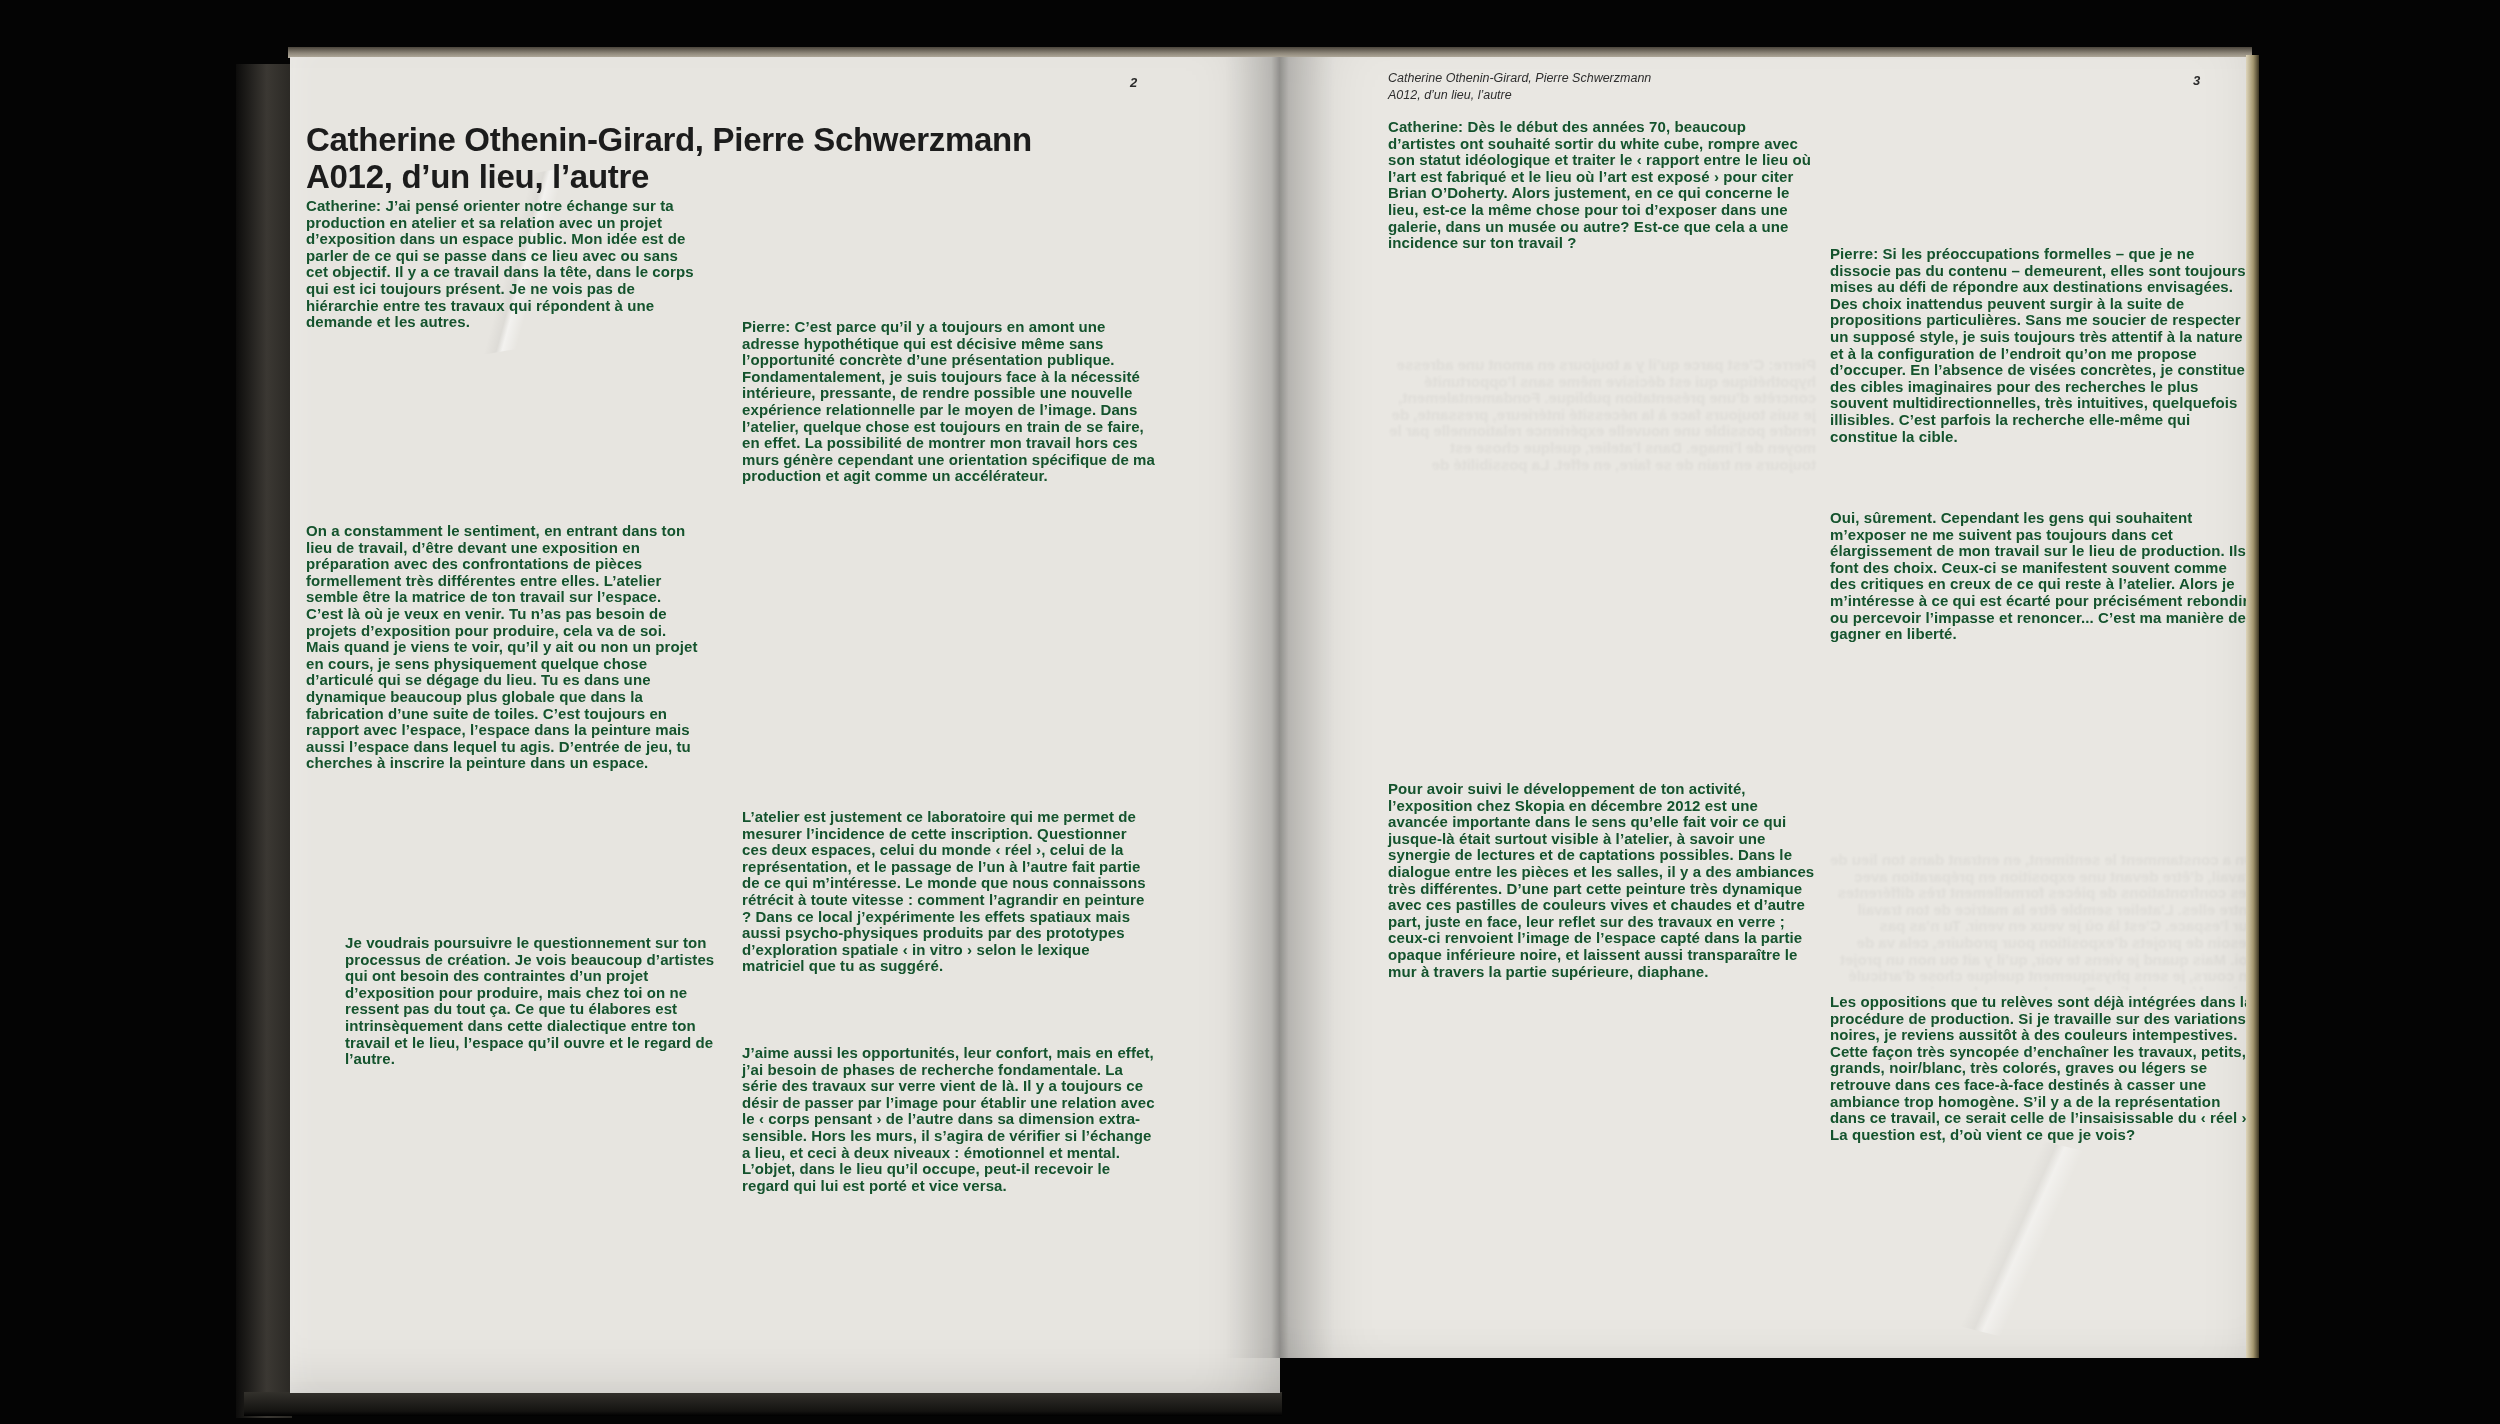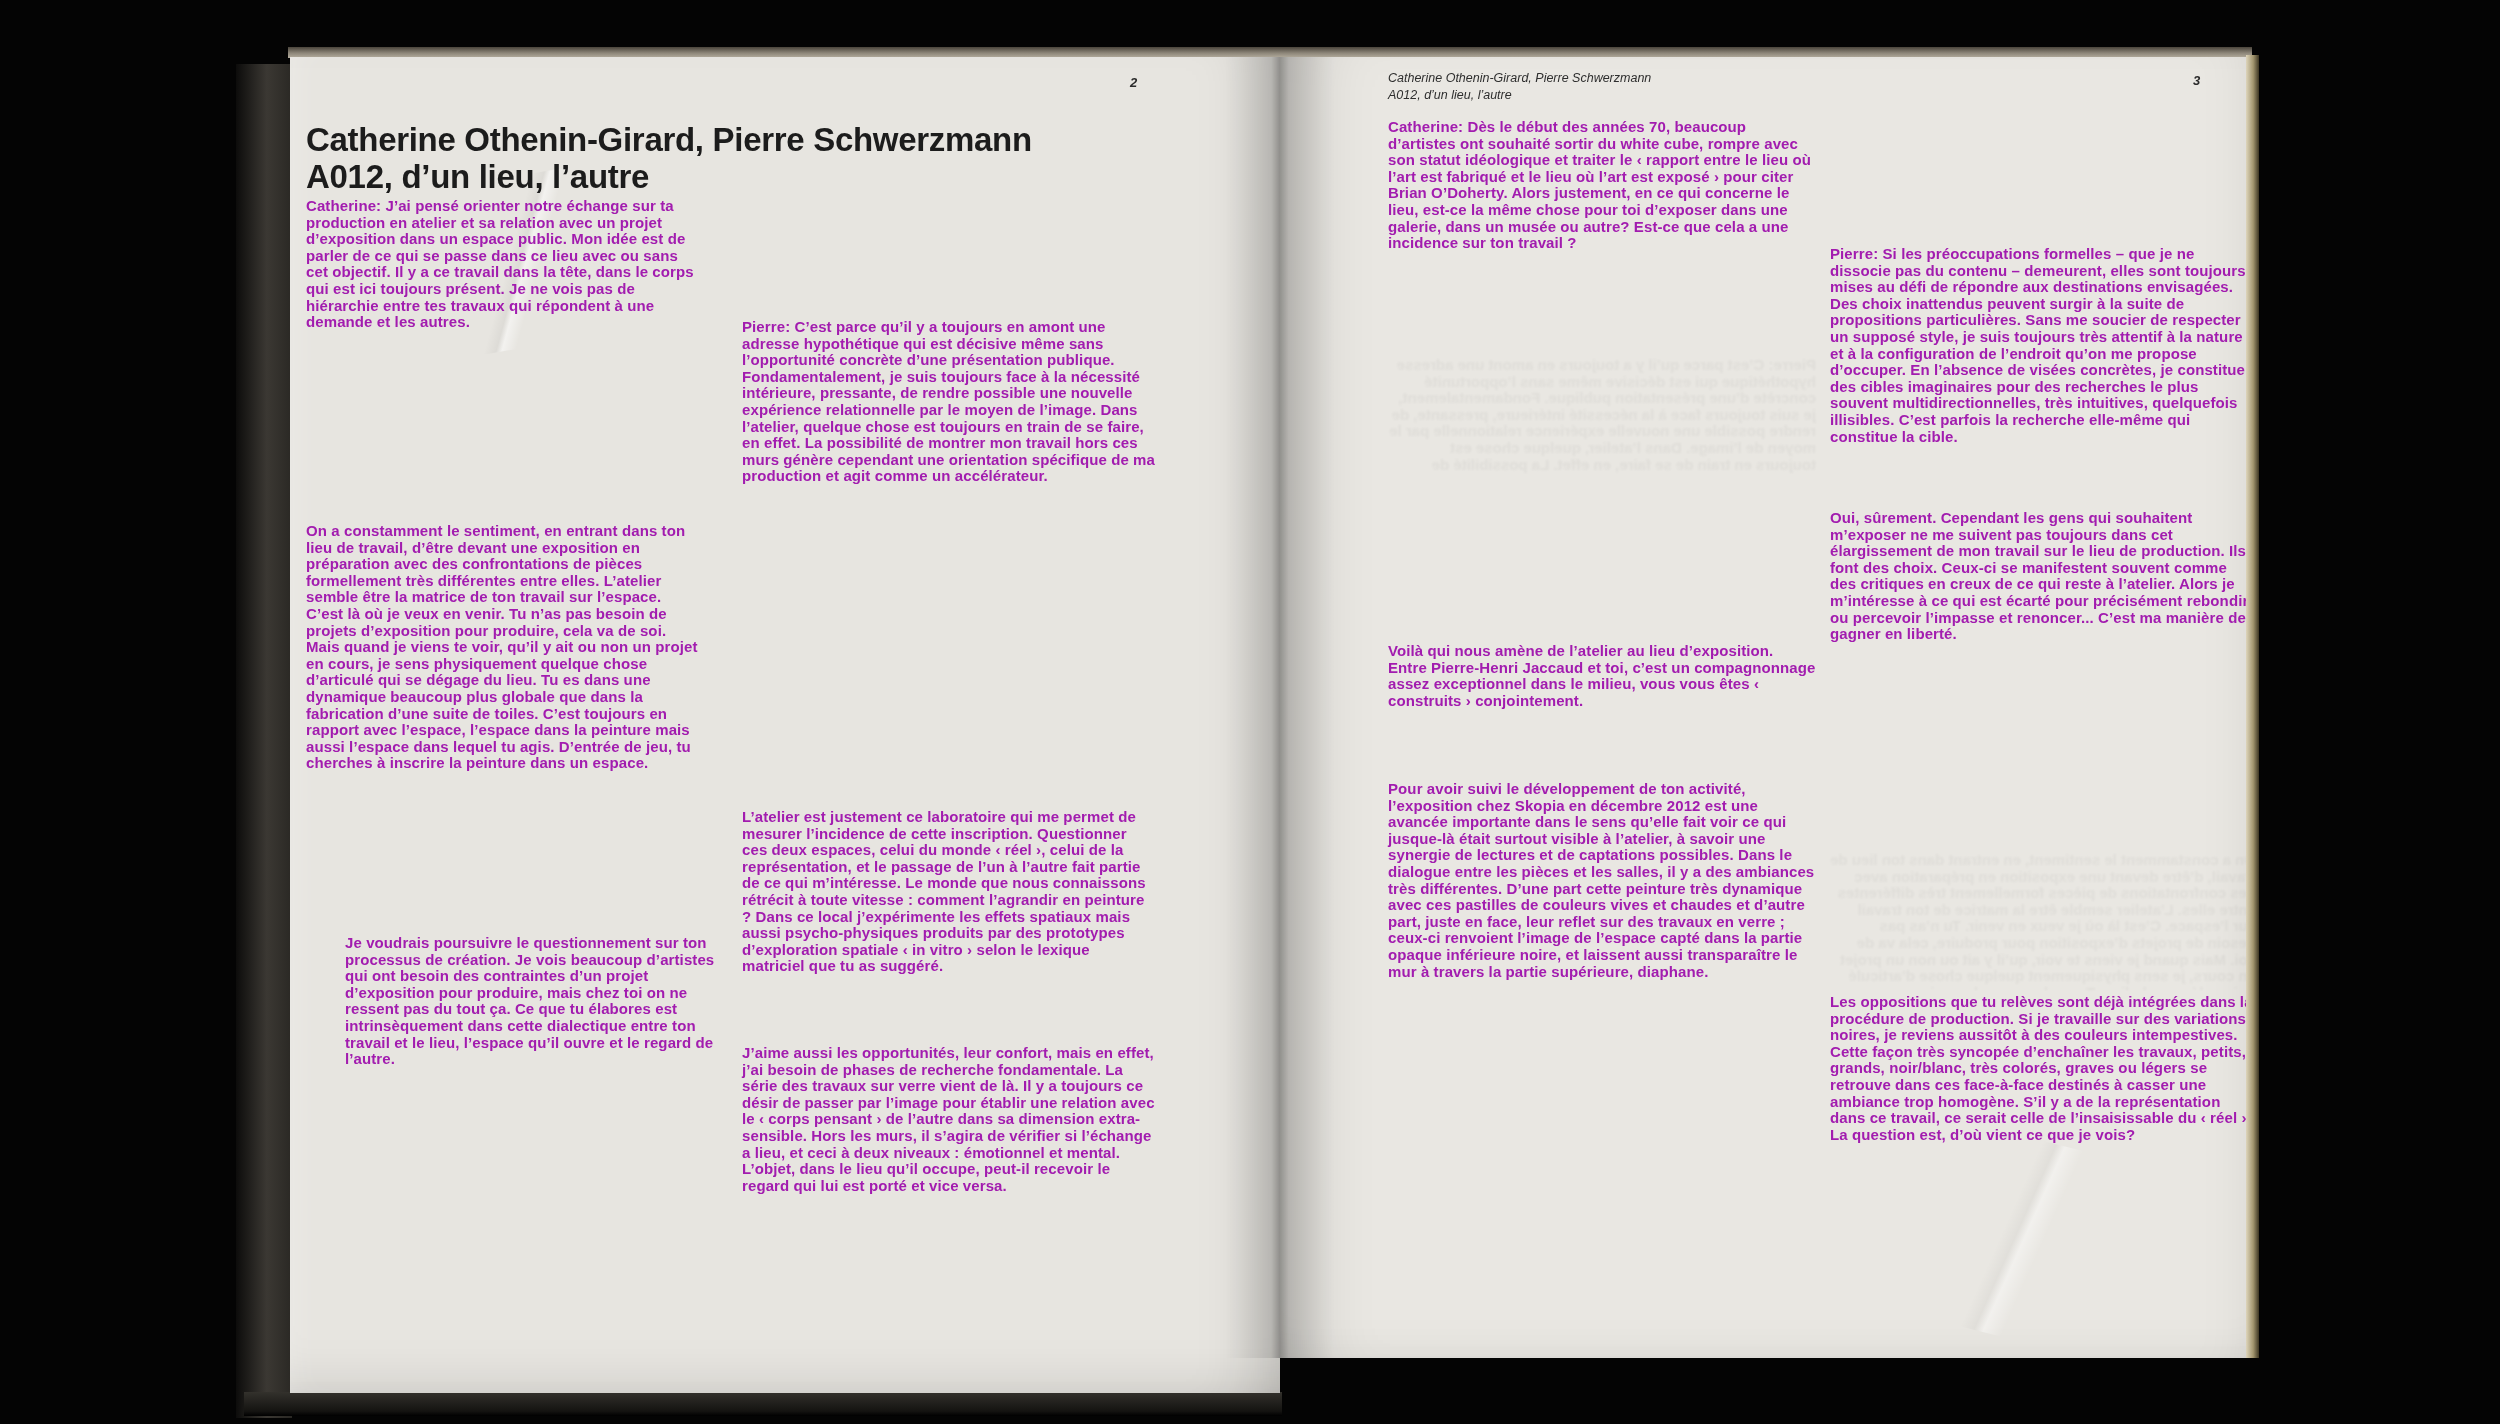--- a/index.html
+++ b/index.html
@@ -49,21 +49,21 @@
 
   .title{position:absolute;left:16px;top:64px;margin:0;width:760px;
     font-weight:700;font-size:33px;line-height:37px;letter-spacing:-.3px;color:#1c1c1c;}
   .title .tline{display:block;}
 
   .running-header{position:absolute;left:108px;top:13px;width:460px;
     font:italic 400 12.5px/16.5px "Liberation Sans",sans-serif;color:#2e2e2e;}
   .running-header .hline{display:block;}
 
   .para{position:absolute;margin:0;font-weight:700;font-size:15px;line-height:16.6px;
-    letter-spacing:.1px;color:#a21caf;text-align:left;}
+    letter-spacing:.1px;color:#14532d;text-align:left;}
 
   
   .lp-c1{left:16px;width:396px;}
   .lp-c2{left:452px;width:414px;}
   .lp-c1.p1{top:141px;} .lp-c1.p2{top:466px;} .lp-c1.p3{top:878px;margin-left:39px;}
   .lp-c2.p1{top:262px;} .lp-c2.p2{top:752px;} .lp-c2.p3{top:988px;}
 
   
   .rp-c1{left:108px;width:428px;}
   .rp-c2{left:550px;width:426px;}
@@ -104,21 +104,20 @@
   <div class="page right-page">
     <div class="ghost g1">Pierre: C’est parce qu’il y a toujours en amont une adresse hypothétique qui est décisive même sans l’opportunité concrète d’une présentation publique. Fondamentalement, je suis toujours face à la nécessité intérieure, pressante, de rendre possible une nouvelle expérience relationnelle par le moyen de l’image. Dans l’atelier, quelque chose est toujours en train de se faire, en effet. La possibilité de montrer mon travail hors ces murs génère cependant une orientation spécifique de ma production et agit comme un accélérateur.</div>
     <div class="ghost g2">On a constamment le sentiment, en entrant dans ton lieu de travail, d’être devant une exposition en préparation avec des confrontations de pièces formellement très différentes entre elles. L’atelier semble être la matrice de ton travail sur l’espace. C’est là où je veux en venir. Tu n’as pas besoin de projets d’exposition pour produire, cela va de soi. Mais quand je viens te voir, qu’il y ait ou non un projet en cours, je sens physiquement quelque chose d’articulé qui se dégage du lieu. Tu es dans une dynamique beaucoup plus globale que dans la fabrication d’une suite de toiles. C’est toujours en rapport avec l’espace, l’espace dans la peinture mais aussi l’espace dans lequel tu agis. D’entrée de jeu, tu cherches à inscrire la peinture dans un espace.</div>
     <div class="wrinkle"></div>
     <div class="running-header">
       <span class="hline">Catherine Othenin-Girard, Pierre Schwerzmann</span>
       <span class="hline">A012, d’un lieu, l’autre</span>
     </div>
     <div class="pnum">3</div>
     <p class="para rp-c1 p1">Catherine: Dès le début des années 70, beaucoup d’artistes ont souhaité sortir du white cube, rompre avec son statut idéologique et traiter le ‹ rapport entre le lieu où l’art est fabriqué et le lieu où l’art est exposé › pour citer Brian O’Doherty. Alors justement, en ce qui concerne le lieu, est-ce la même chose pour toi d’exposer dans une galerie, dans un musée ou autre? Est-ce que cela a une incidence sur ton travail ?</p>
-    <p class="para rp-c1 p3">Voilà qui nous amène de l’atelier au lieu d’exposition. Entre Pierre-Henri Jaccaud et toi, c’est un compagnonnage assez exceptionnel dans le milieu, vous vous êtes ‹ construits › conjointement.</p>
     <p class="para rp-c1 p4">Pour avoir suivi le développement de ton activité, l’exposition chez Skopia en décembre 2012 est une avancée importante dans le sens qu’elle fait voir ce qui jusque-là était surtout visible à l’atelier, à savoir une synergie de lectures et de captations possibles. Dans le dialogue entre les pièces et les salles, il y a des ambiances très différentes. D’une part cette peinture très dynamique avec ces pastilles de couleurs vives et chaudes et d’autre part, juste en face, leur reflet sur des travaux en verre ; ceux-ci renvoient l’image de l’espace capté dans la partie opaque inférieure noire, et laissent aussi transparaître le mur à travers la partie supérieure, diaphane.</p>
     <p class="para rp-c2 p1">Pierre: Si les préoccupations formelles – que je ne dissocie pas du contenu – demeurent, elles sont toujours mises au défi de répondre aux destinations envisagées. Des choix inattendus peuvent surgir à la suite de propositions particulières. Sans me soucier de respecter un supposé style, je suis toujours très attentif à la nature et à la configuration de l’endroit qu’on me propose d’occuper. En l’absence de visées concrètes, je constitue des cibles imaginaires pour des recherches le plus souvent multidirectionnelles, très intuitives, quelquefois illisibles. C’est parfois la recherche elle-même qui constitue la cible.</p>
     <p class="para rp-c2 p2">Oui, sûrement. Cependant les gens qui souhaitent m’exposer ne me suivent pas toujours dans cet élargissement de mon travail sur le lieu de production. Ils font des choix. Ceux-ci se manifestent souvent comme des critiques en creux de ce qui reste à l’atelier. Alors je m’intéresse à ce qui est écarté pour précisément rebondir ou percevoir l’impasse et renoncer... C’est ma manière de gagner en liberté.</p>
     <p class="para rp-c2 p4">Les oppositions que tu relèves sont déjà intégrées dans la procédure de production. Si je travaille sur des variations noires, je reviens aussitôt à des couleurs intempestives. Cette façon très syncopée d’enchaîner les travaux, petits, grands, noir/blanc, très colorés, graves ou légers se retrouve dans ces face-à-face destinés à casser une ambiance trop homogène. S’il y a de la représentation dans ce travail, ce serait celle de l’insaisissable du ‹ réel ›. La question est, d’où vient ce que je vois?</p>
   </div>
 
   <div class="gutter-shadow"></div>
   <div class="fore-edge-right"></div>
 
 </div>

